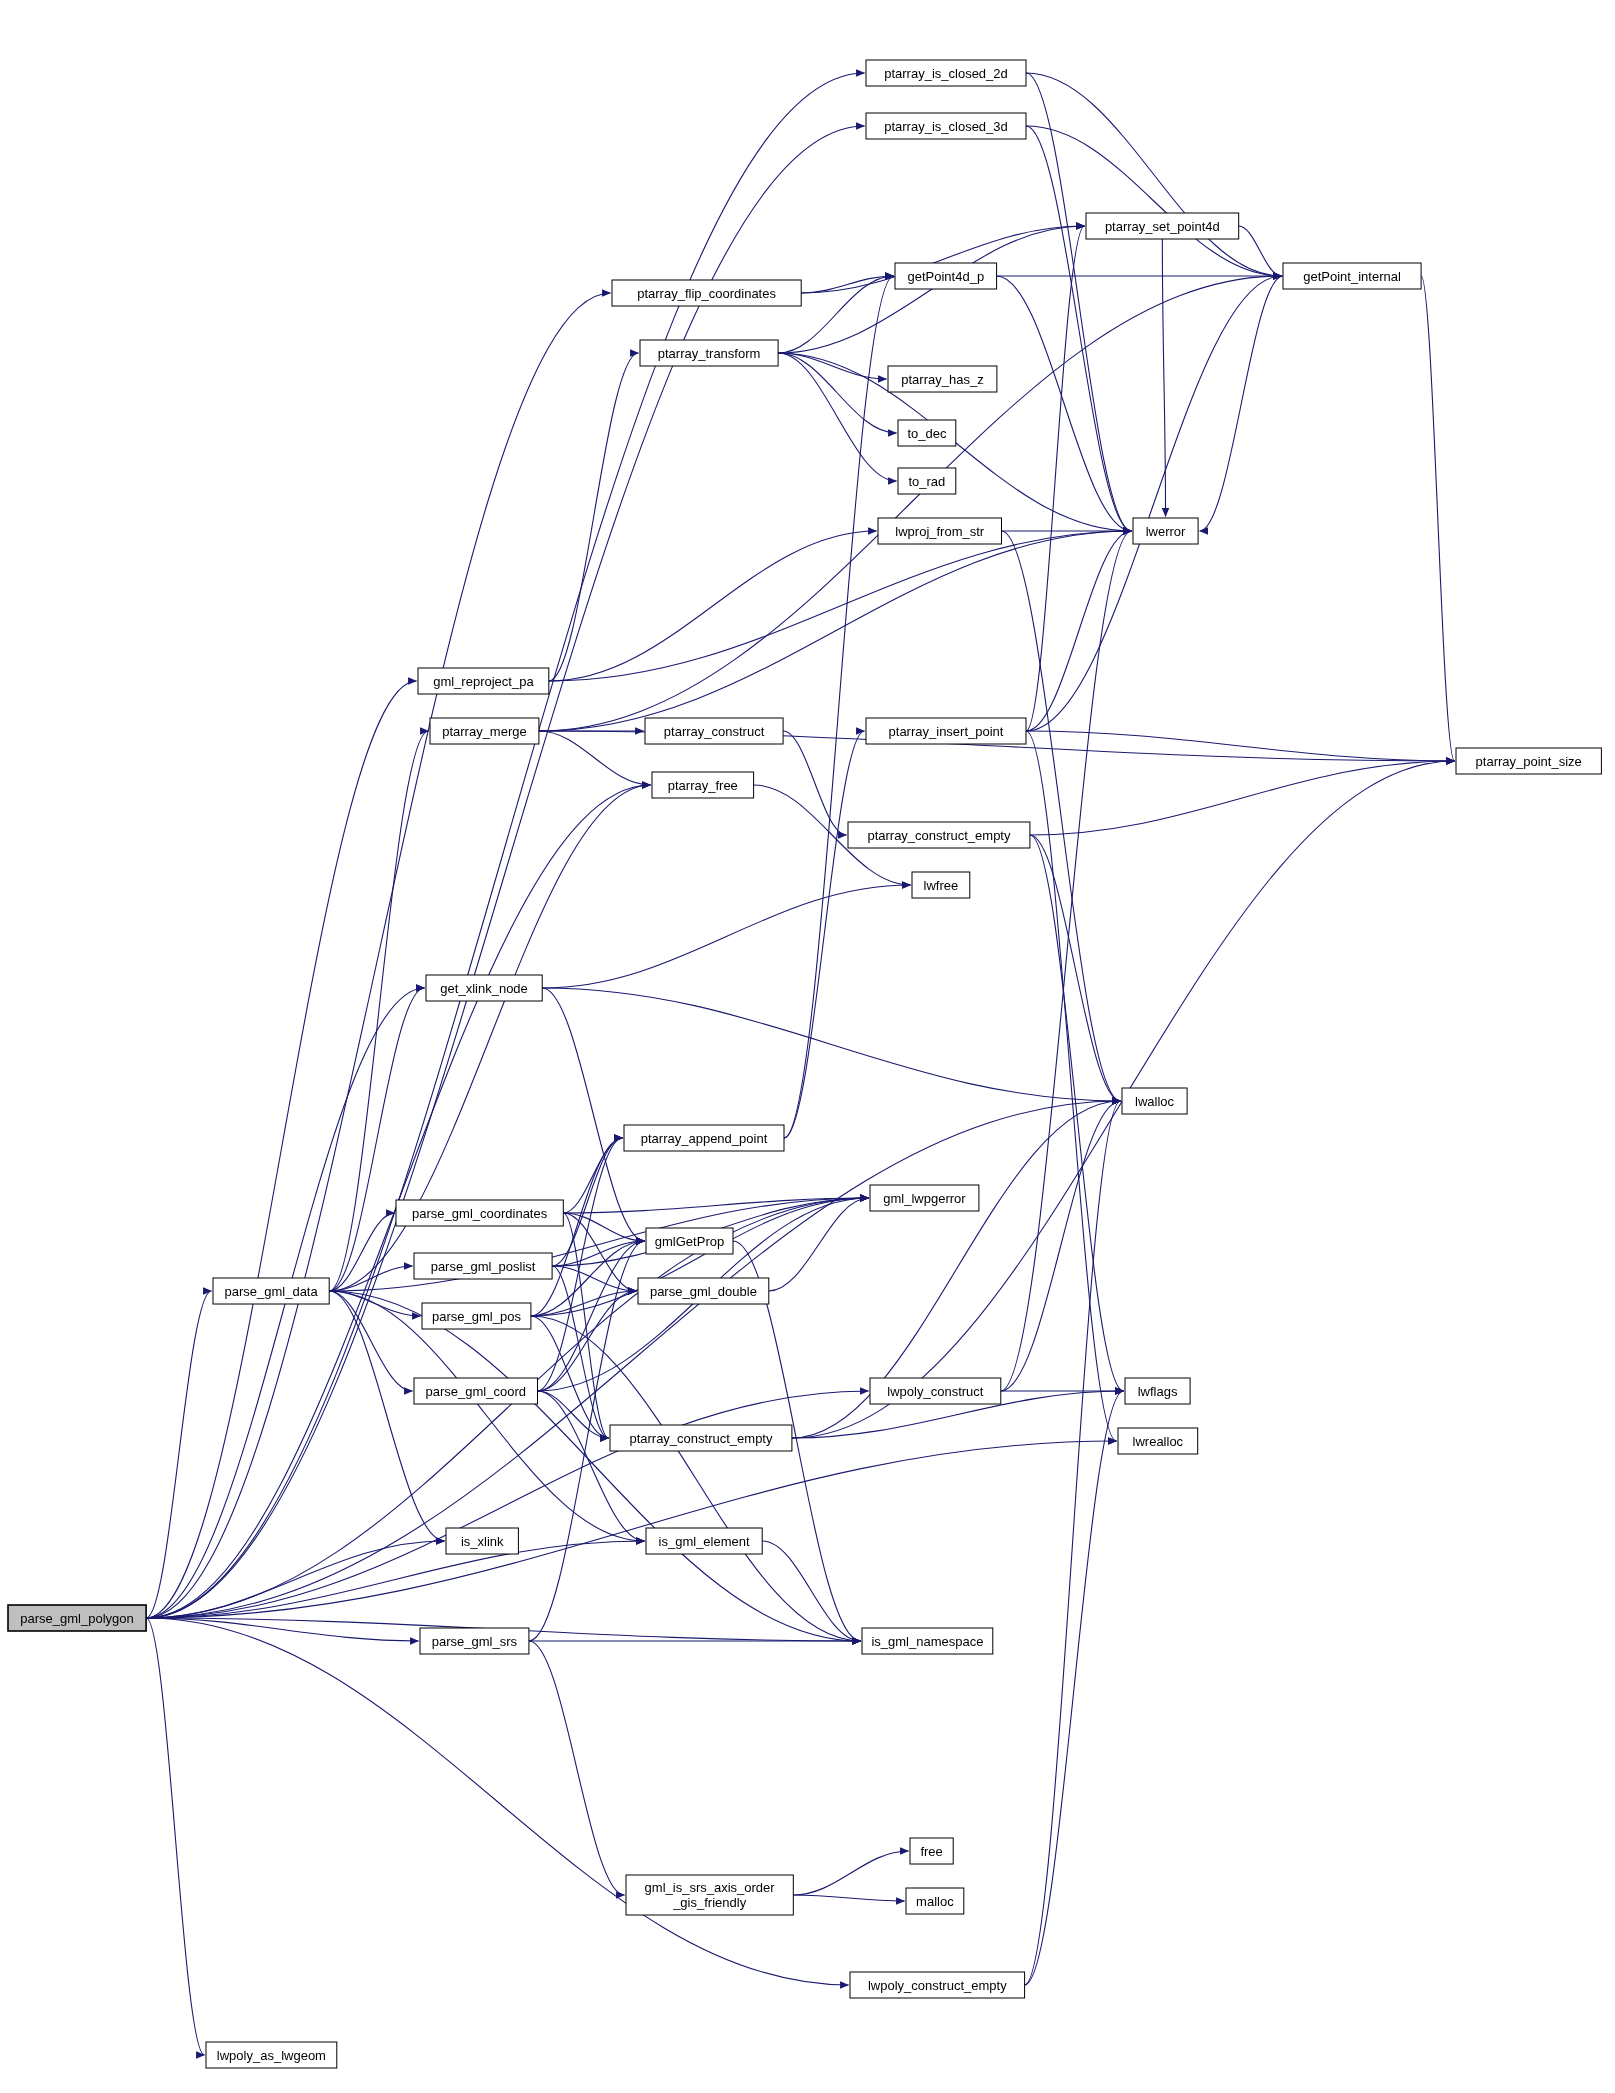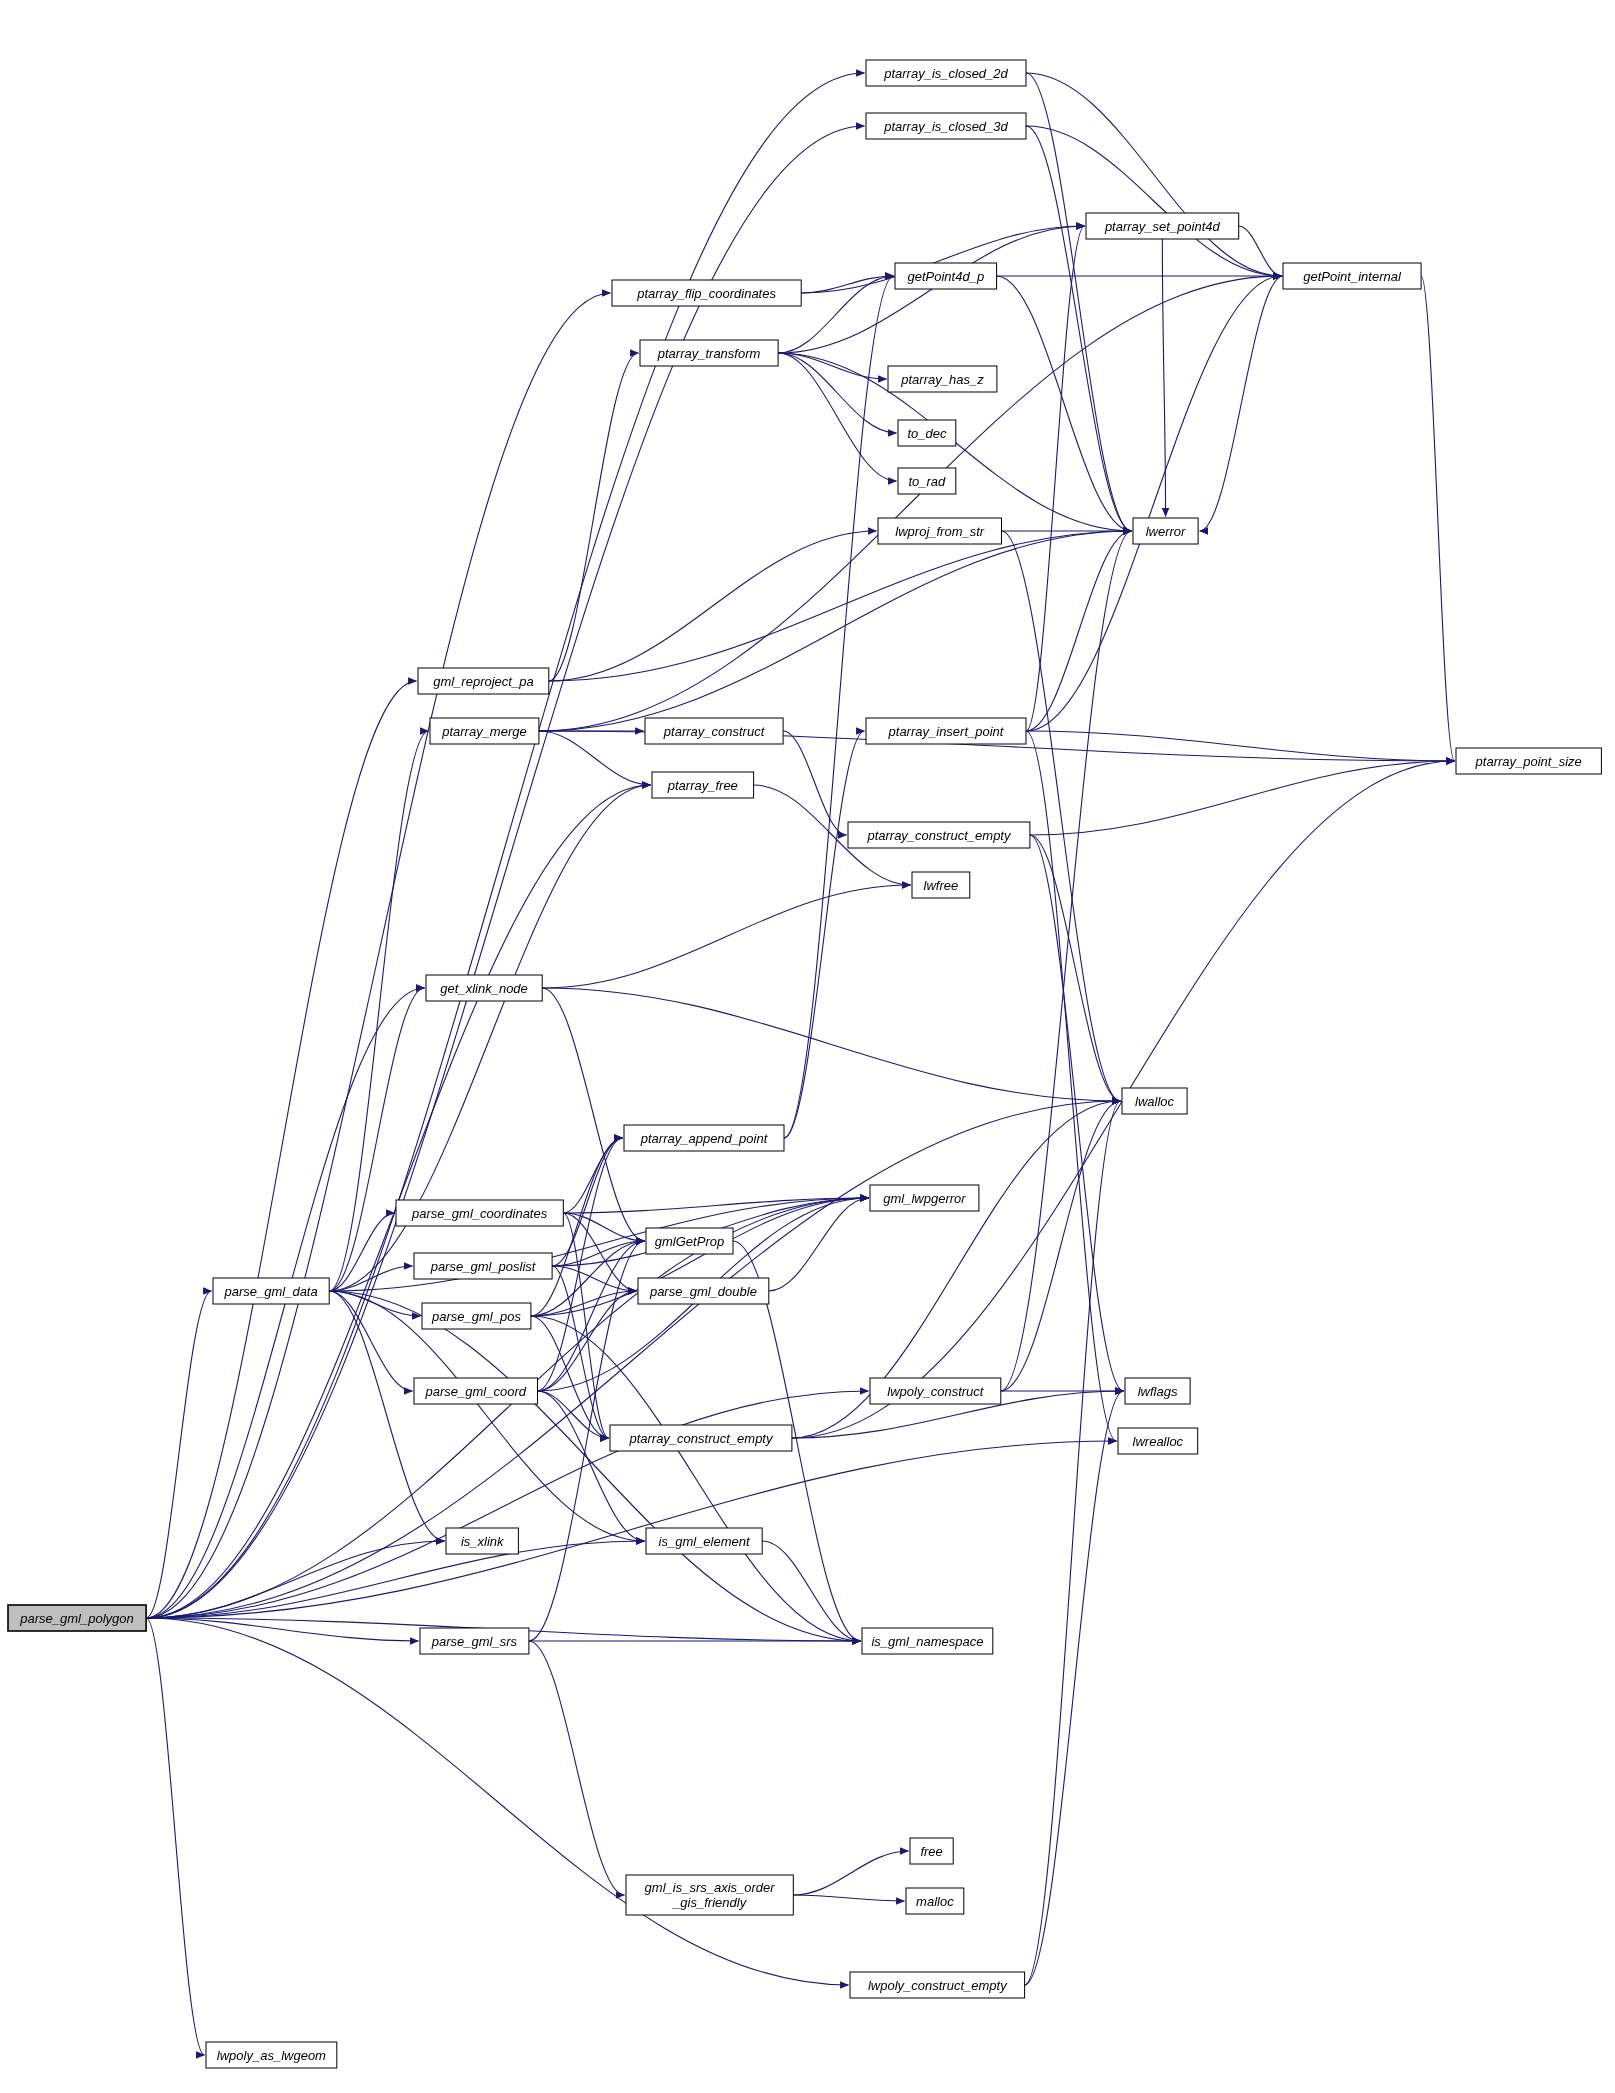--- a/index.html
+++ b/index.html
@@ -6,21 +6,20 @@
     margin: 0;
     padding: 0;
     background: #ffffff;
   }
   #stage {
     position: relative;
     width: 1615px;
     height: 2093px;
     background: #ffffff;
     overflow: hidden;
-    font-style: italic;
   }
   svg {
     display: block;
     width: 1615px;
     height: 2093px;
   }
   .edge {
     fill: none;
     stroke: #191970;
     stroke-width: 1.1;

